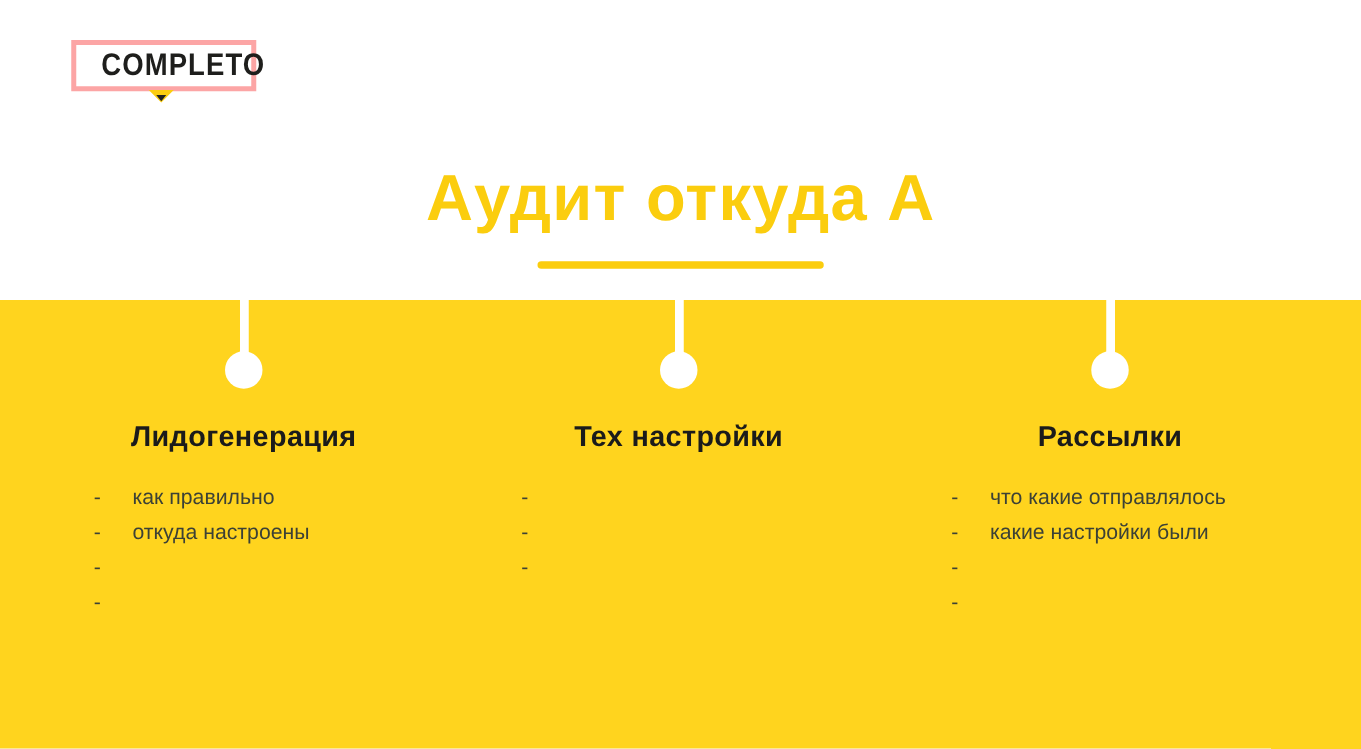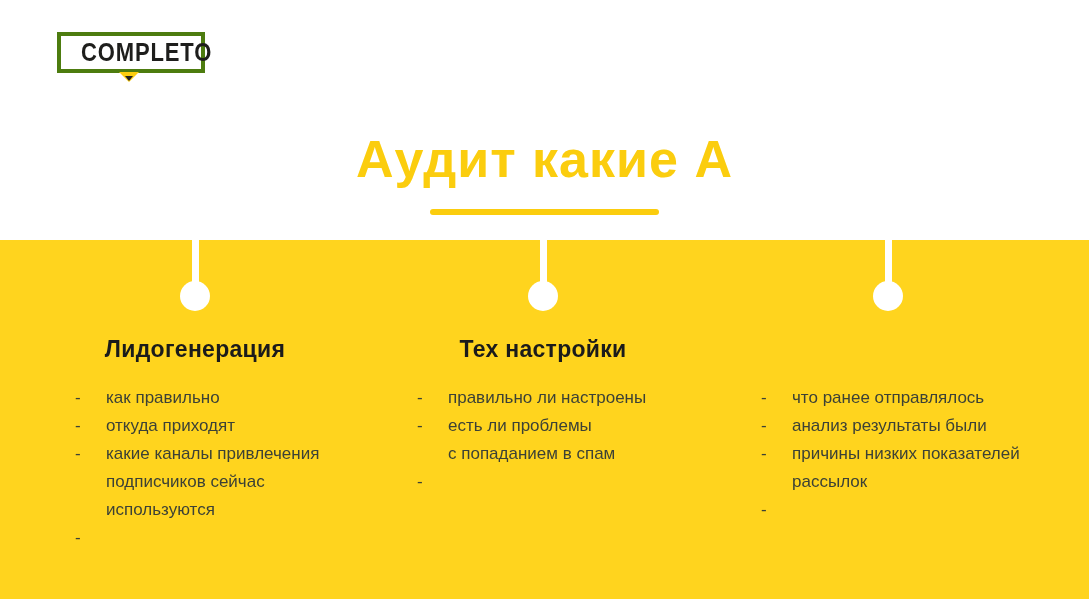--- a/index.html
+++ b/index.html
@@ -3,21 +3,21 @@
 <meta charset="utf-8">
 <style>
   html,body{margin:0;padding:0;background:#e9e9e9;}
   .slide{
     position:relative;width:1089px;height:599px;background:#ffffff;
     overflow:hidden;font-family:"Liberation Sans",sans-serif;
   }
   
   .logo{position:absolute;left:57px;top:32px;width:148px;height:52px;}
   .logo-box{
-    box-sizing:border-box;width:148px;height:41px;border:4px solid #4d7c0f;
+    box-sizing:border-box;width:148px;height:41px;border:4px solid #fca5a5;
     background:#fff;display:flex;align-items:center;justify-content:center;padding-left:32px;
   }
   .logo-text{
     font-weight:bold;font-size:25px;color:#1e1e1c;letter-spacing:1px;
     transform:scaleX(0.88);white-space:nowrap;
   }
   .logo-tail{
     position:absolute;left:62px;top:40px;width:0;height:0;
     border-left:10px solid transparent;border-right:10px solid transparent;
     border-top:10px solid #fbcd0e;
@@ -59,77 +59,74 @@
 <div class="slide">
 
   <div class="logo">
     <div class="logo-box">
       <span class="logo-text">COMPLETO</span>
     </div>
     <div class="logo-tail"></div>
     <div class="logo-tail-tip"></div>
   </div>
 
-  <h1 class="title">Аудит какие А</h1>
+  <h1 class="title">Аудит откуда А</h1>
   <div class="title-rule"></div>
 
   <div class="band">
 
     <div class="connector c1"></div>
     <div class="connector c2"></div>
     <div class="connector c3"></div>
     <div class="dot d1"></div>
     <div class="dot d2"></div>
     <div class="dot d3"></div>
 
     <h2 class="col-title t1">Лидогенерация</h2>
     <h2 class="col-title t2">Тех настройки</h2>
+    <h2 class="col-title t3">Рассылки</h2>
 
     <div class="list l1">
         <div class="item">
           <span class="dash">-</span>
           <span class="item-text">как правильно</span>
         </div>
         <div class="item">
           <span class="dash">-</span>
-          <span class="item-text">откуда приходят</span>
+          <span class="item-text">откуда настроены</span>
         </div>
         <div class="item">
           <span class="dash">-</span>
-          <span class="item-text">какие каналы привлечения<br>подписчиков сейчас<br>используются</span>
         </div>
         <div class="item">
           <span class="dash">-</span>
         </div>
       </div>
     <div class="list l2">
         <div class="item">
           <span class="dash">-</span>
-          <span class="item-text">правильно ли настроены</span>
         </div>
         <div class="item">
           <span class="dash">-</span>
-          <span class="item-text">есть ли проблемы<br>с попаданием в спам</span>
         </div>
         <div class="item">
           <span class="dash">-</span>
         </div>
       </div>
     <div class="list l3">
         <div class="item">
           <span class="dash">-</span>
-          <span class="item-text">что ранее отправлялось</span>
+          <span class="item-text">что какие отправлялось</span>
         </div>
         <div class="item">
           <span class="dash">-</span>
-          <span class="item-text">анализ результаты были</span>
+          <span class="item-text">какие настройки были</span>
         </div>
         <div class="item">
           <span class="dash">-</span>
-          <span class="item-text">причины низких показателей<br>рассылок</span>
         </div>
         <div class="item">
           <span class="dash">-</span>
         </div>
       </div>
 
   </div>
 </div>
 
 </body></html>

